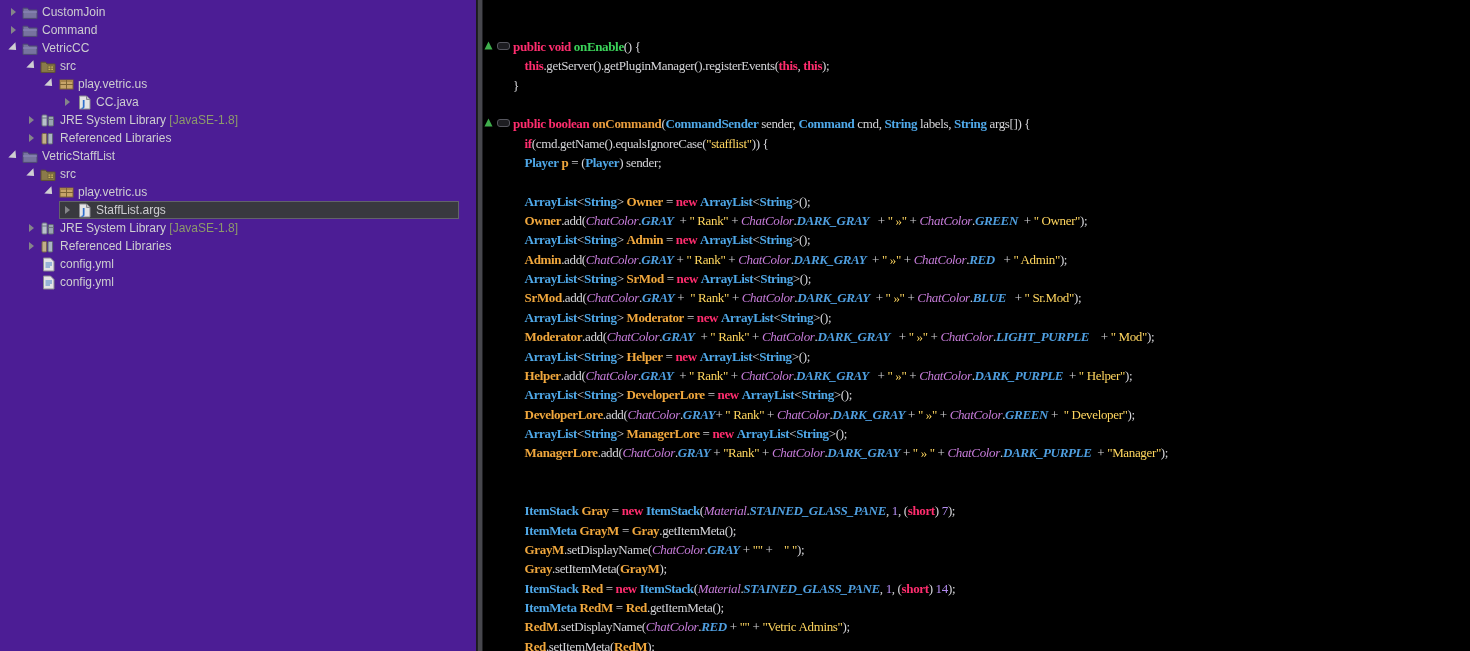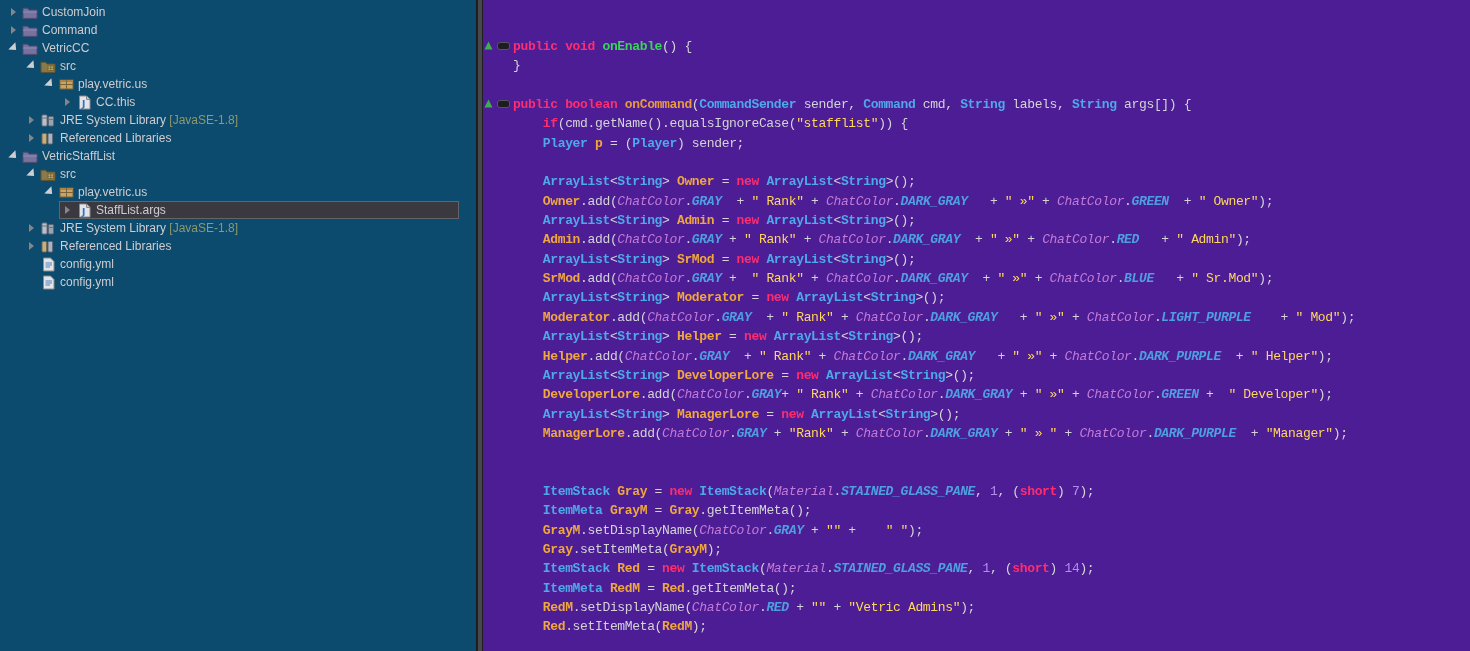--- a/index.html
+++ b/index.html
@@ -1,35 +1,35 @@
 <!DOCTYPE html>
 <html><head>
 <meta charset="utf-8">
 <style>
   html,body{margin:0;padding:0}
   body{width:1470px;height:651px;overflow:hidden;background:#26262b;font-family:"Liberation Sans",sans-serif}
   .layout{display:flex;width:100%;height:100%}
 
   
-  .explorer{width:477px;flex:none;background:#0c4a6e;border-right:1px solid #1b1b1e;padding:3px 17px 0 0;box-sizing:border-box;overflow:hidden}
+  .explorer{width:477px;flex:none;background:#4c1d95;border-right:1px solid #1b1b1e;padding:3px 17px 0 0;box-sizing:border-box;overflow:hidden}
   .trow{display:flex;align-items:center;height:18px;font-size:12px;color:#cdcdd0;cursor:default}
   .tsel{display:flex;align-items:center;flex:1;height:16px;border:1px solid transparent;padding-right:4px;min-width:0}
   .trow.selected .tsel{background:#39393f;border-color:#63636a}
   .twisty{width:15px;height:16px;flex:none;display:flex;align-items:center;justify-content:center}
   .twisty.collapsed::before{content:"";display:block;border-left:5px solid #85858a;border-top:4px solid transparent;border-bottom:4px solid transparent}
   .twisty.expanded::before{content:"";display:block;border-left:6px solid #cfcfd2;border-top:5px solid transparent;border-bottom:5px solid transparent;transform:rotate(45deg)}
   .ticon{width:18px;height:16px;flex:none;display:flex;align-items:center;justify-content:center;margin-right:3px}
   .tlabel{white-space:pre}
   .tsuffix{color:#8d9a6b;white-space:pre}
 
   
   .divider{width:4px;flex:none;background:#47474d;border-left:1px solid #202024;border-right:1px solid #202024;cursor:col-resize}
 
   
-  .editor{flex:1;padding-top:37px;overflow:hidden;background:#4c1d95;font-family:Liberation Mono, monospace}
+  .editor{flex:1;padding-top:37px;overflow:hidden;background:#000000;font-family:Liberation Serif, serif}
   .edrow{display:flex;height:19.35px}
   .rcell{width:30px;flex:none;position:relative}
   .ovr-arrow{position:absolute;left:0;top:3px;line-height:0}
   .fpill{position:absolute;left:14px;top:5px;width:13px;height:8px;background:#1d1d21;border:1px solid #56565e;border-radius:3px;box-sizing:border-box}
   .cline{white-space:pre;font-size:13px;line-height:19.35px;letter-spacing:-0.35px;color:#d4d4d8}
 
   
   .tk-k{color:#ff2d6e;font-weight:bold}
   .tk-mg{color:#3bd45a;font-weight:bold}
   .tk-mo{color:#e89b3c;font-weight:bold}
@@ -112,21 +112,21 @@
         <div class="trow" style="padding-left: 59px;">
           <span class="tsel">
             <span class="twisty collapsed"></span>
             <span class="ticon">
               <svg width="13" height="15" viewBox="0 0 13 15">
                 <path d="M1.5 1 H8.5 L12 4.5 V14 H1.5 Z" fill="#e4e4e6" stroke="#8a8a90" stroke-width="1"></path>
                 <path d="M8.5 1 L8.5 4.5 L12 4.5" fill="#c4c4c8" stroke="#8a8a90" stroke-width="1"></path>
                 <text x="4" y="12" font-size="9" font-weight="bold" fill="#2f6ecc" font-family="DejaVu Sans, sans-serif">J</text>
               </svg>
             </span>
-            <span class="tlabel">CC.this</span>
+            <span class="tlabel">CC.java</span>
           </span>
         </div>
         <div class="trow" style="padding-left: 23px;">
           <span class="tsel">
             <span class="twisty collapsed"></span>
             <span class="ticon">
               <svg width="16" height="14" viewBox="0 0 16 14">
                 <rect x="2" y="2" width="5" height="11" rx="1" fill="#b9c0cc" stroke="#6d7480" stroke-width="1"></rect>
                 <rect x="8.5" y="3.5" width="5" height="9.5" rx="1" fill="#9aa3b2" stroke="#5f6672" stroke-width="1"></rect>
                 <path d="M2 5 H7 M8.5 6.5 H13.5" stroke="#6d7480" stroke-width="1"></path>
@@ -258,20 +258,24 @@
           <span class="rcell">
             <span class="ovr-arrow"><svg width="11" height="11" viewBox="0 0 11 11">
                 <path d="M1.5 9.5 L5.5 1.5 L9.5 9.5 Z" fill="#3fae4c"></path>
               </svg></span>
             <span class="fpill"></span>
           </span>
           <span class="cline"><span class="tk-k">public</span><span class="tk-p"> </span><span class="tk-k">void</span><span class="tk-p"> </span><span class="tk-mg">onEnable</span><span class="tk-p">() {</span></span>
         </div>
         <div class="edrow">
           <span class="rcell"></span>
+          <span class="cline"><span class="tk-p">    </span><span class="tk-k">this</span><span class="tk-p">.getServer().getPluginManager().registerEvents(</span><span class="tk-k">this</span><span class="tk-p">, </span><span class="tk-k">this</span><span class="tk-p">);</span></span>
+        </div>
+        <div class="edrow">
+          <span class="rcell"></span>
           <span class="cline"><span class="tk-p">}</span></span>
         </div>
         <div class="edrow">
           <span class="rcell"></span>
           <span class="cline"></span>
         </div>
         <div class="edrow">
           <span class="rcell">
             <span class="ovr-arrow"><svg width="11" height="11" viewBox="0 0 11 11">
                 <path d="M1.5 9.5 L5.5 1.5 L9.5 9.5 Z" fill="#3fae4c"></path>

